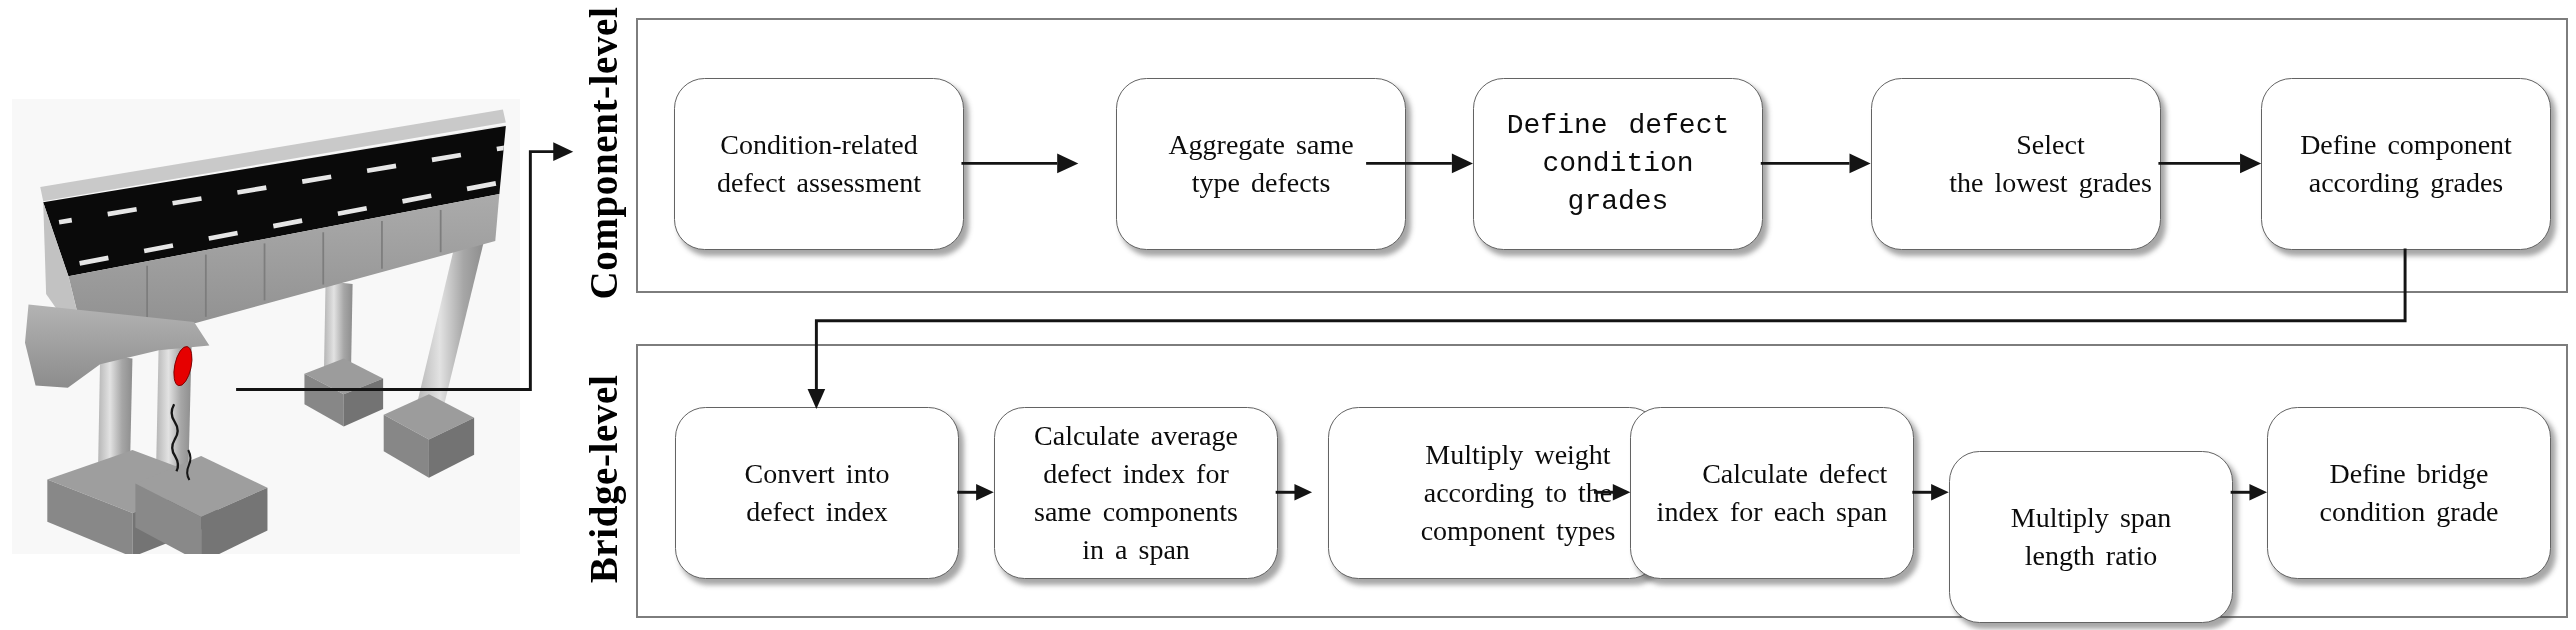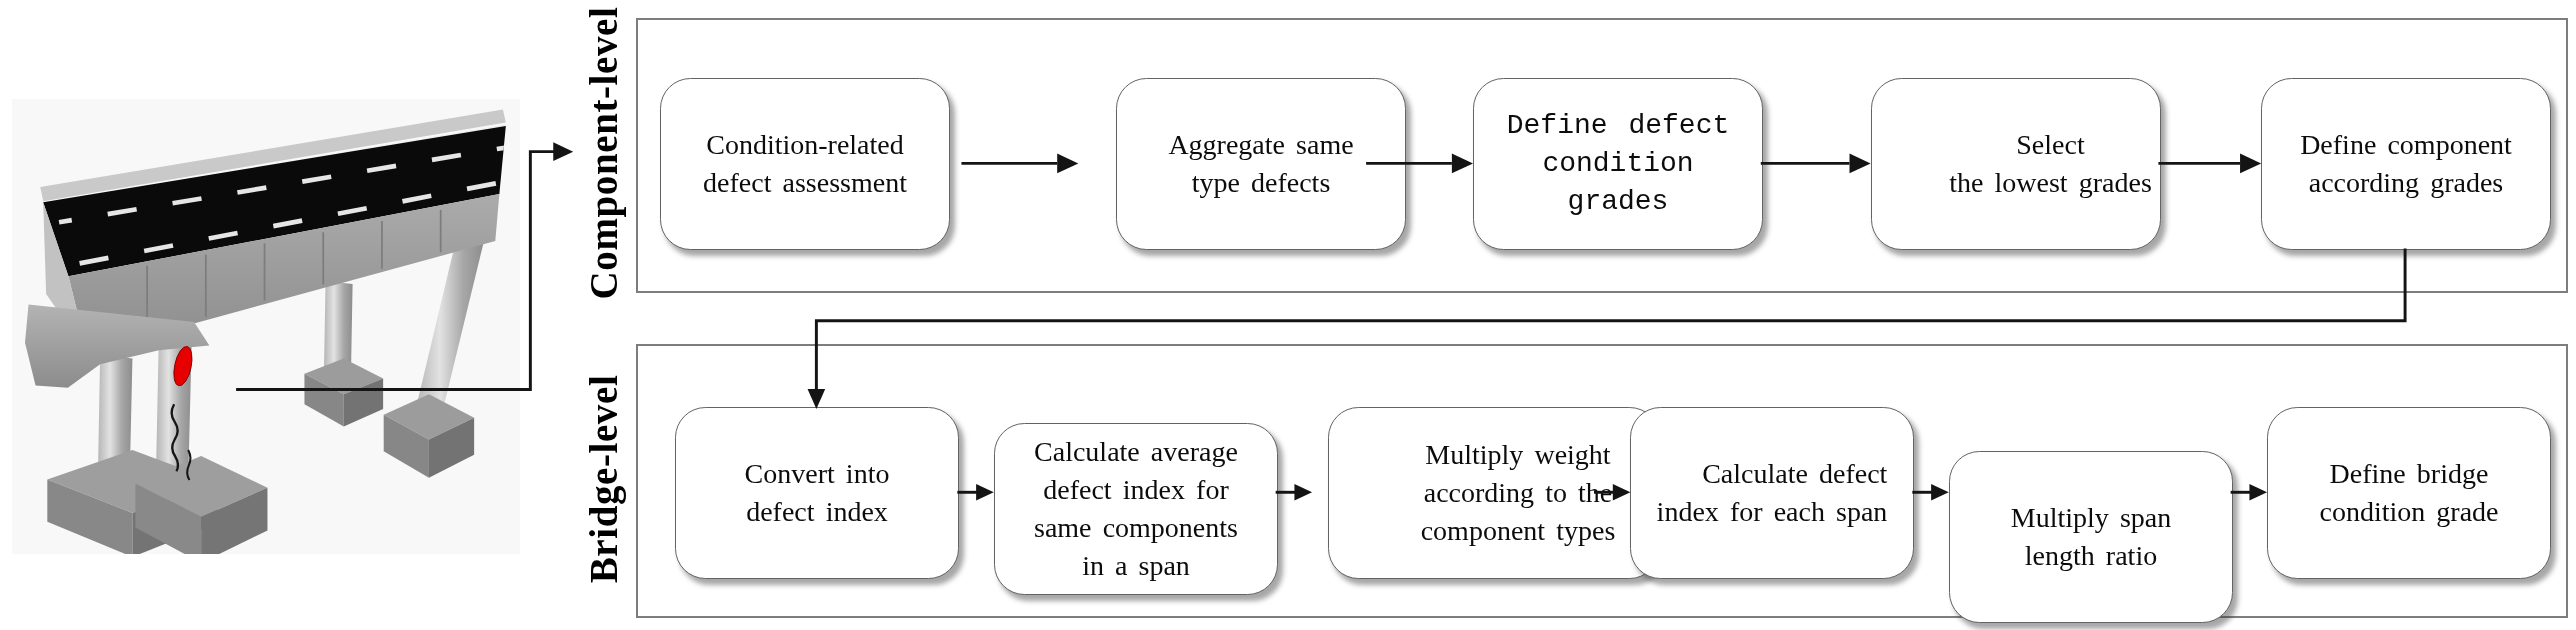--- a/index.html
+++ b/index.html
@@ -100,21 +100,21 @@
     </svg>
   </div>
 
   <div class="level-box level-component"></div>
   <div class="level-box level-bridge"></div>
 
   <div class="vlabel" style="left:603px;top:153px;">Component-level</div>
   <div class="vlabel" style="left:603px;top:479px;">Bridge-level</div>
 
   <div class="row-top">
-    <div class="pbox" style="left:660px;justify-content:center;">
+    <div class="pbox" style="left:674px;justify-content:center;">
       <span class="txt">Condition-related
 defect assessment</span>
       </div>
     <div class="pbox" style="left:1116px;">
       <span class="txt">Aggregate same
 type defects</span>
       </div>
     <div class="pbox" style="left:1473px;font-family:Liberation Mono, monospace;">
       <span class="txt">Define defect
 condition grades</span>
@@ -127,21 +127,21 @@
       <span class="txt">Define component
 according grades</span>
       </div>
   </div>
 
   <div class="row-bottom">
     <div class="pbox" style="left:675px;text-align:center;">
       <span class="txt">Convert into
 defect index</span>
       </div>
-    <div class="pbox" style="left:994px;margin-top:16px;">
+    <div class="pbox" style="left:994px;">
       <span class="txt">Calculate average
 defect index for
 same components
 in a span</span>
       </div>
     <div class="pbox" style="left:1328px;padding-left:48px;">
       <span class="txt">Multiply weight
 according to the
 component types</span>
       </div>

